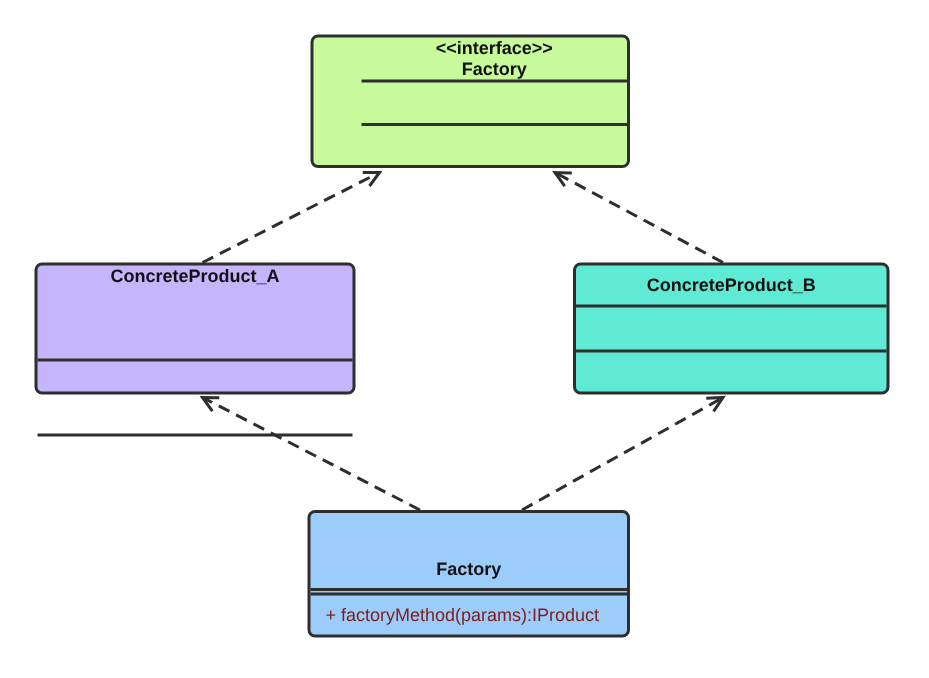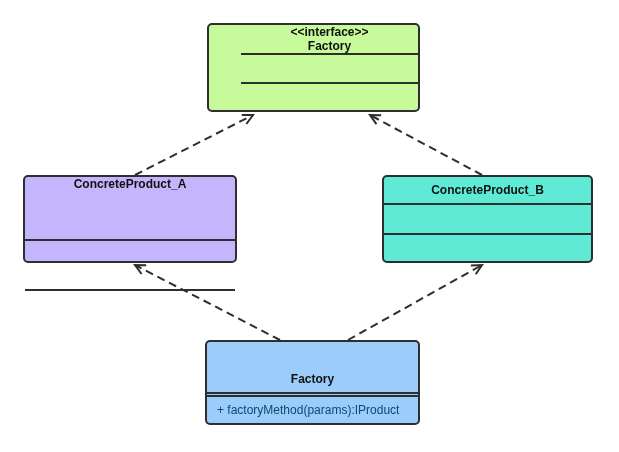--- a/index.html
+++ b/index.html
@@ -43,21 +43,21 @@
     font-size: 12px;
     line-height: 14px;
     text-align: center;
   }
   .compartment.attributes { border-top: 2px solid #2e2e2e; flex: 1 1 auto; }
   .compartment.operations { border-top: 2px solid #2e2e2e; display: flex; align-items: center; }
   .method-text {
     font-size: 12px;
     padding-left: 10px;
     white-space: nowrap;
-    color: #0c4a6e;
+    color: #7f1d1d;
   }
 
   
   #box-iproduct { left: 207px; top: 23px;  width: 213px; height: 89px; }
   #box-iproduct .header     { height: 28px; }
   #box-iproduct .operations { height: 28px; }
 
   #box-concrete-a { left: 23px;  top: 175px; width: 214px; height: 88px; }
   #box-concrete-a .header     { height: 26px; }
   #box-concrete-a .operations { height: 28px; }

